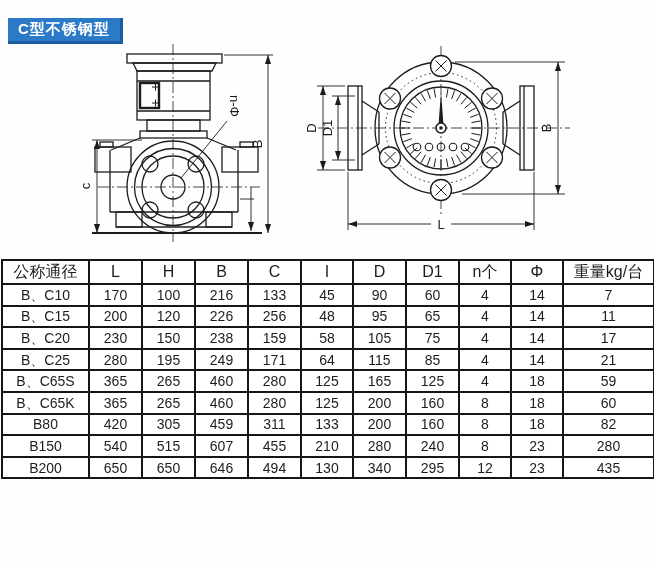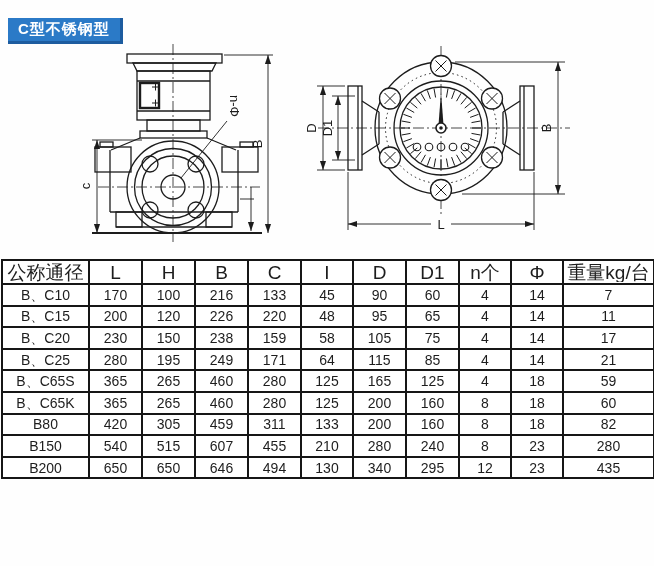--- a/index.html
+++ b/index.html
@@ -23,21 +23,21 @@
     border-collapse:collapse;table-layout:fixed;
     background:#fff;
   }
   table.spec th,table.spec td{
     border:2px solid #161616;
     text-align:center;vertical-align:middle;
     font-size:14px;font-weight:normal;color:#1d1d1d;
     padding:0;height:19.6px;line-height:1;
     overflow:hidden;white-space:nowrap;
   }
-  table.spec thead th{height:22px;font-size:19px;border-radius:12px;}
+  table.spec thead th{height:22px;font-size:16px;border-radius:12px;}
 </style>
 </head>
 <body>
 
 <div id="canvas">
 
   <div class="badge">C型不锈钢型</div>
 
   <svg id="drawings" viewBox="0 0 654 258" xmlns="http://www.w3.org/2000/svg" stroke="#1c1c1c" fill="none" stroke-width="1.3" stroke-linecap="butt">
     <defs>
@@ -219,21 +219,21 @@
           <td>60</td>
           <td>4</td>
           <td>14</td>
           <td>7</td>
         </tr>
         <tr>
           <td>B、C15</td>
           <td>200</td>
           <td>120</td>
           <td>226</td>
-          <td>220</td>
+          <td>256</td>
           <td>48</td>
           <td>95</td>
           <td>65</td>
           <td>4</td>
           <td>14</td>
           <td>11</td>
         </tr>
         <tr>
           <td>B、C20</td>
           <td>230</td>

